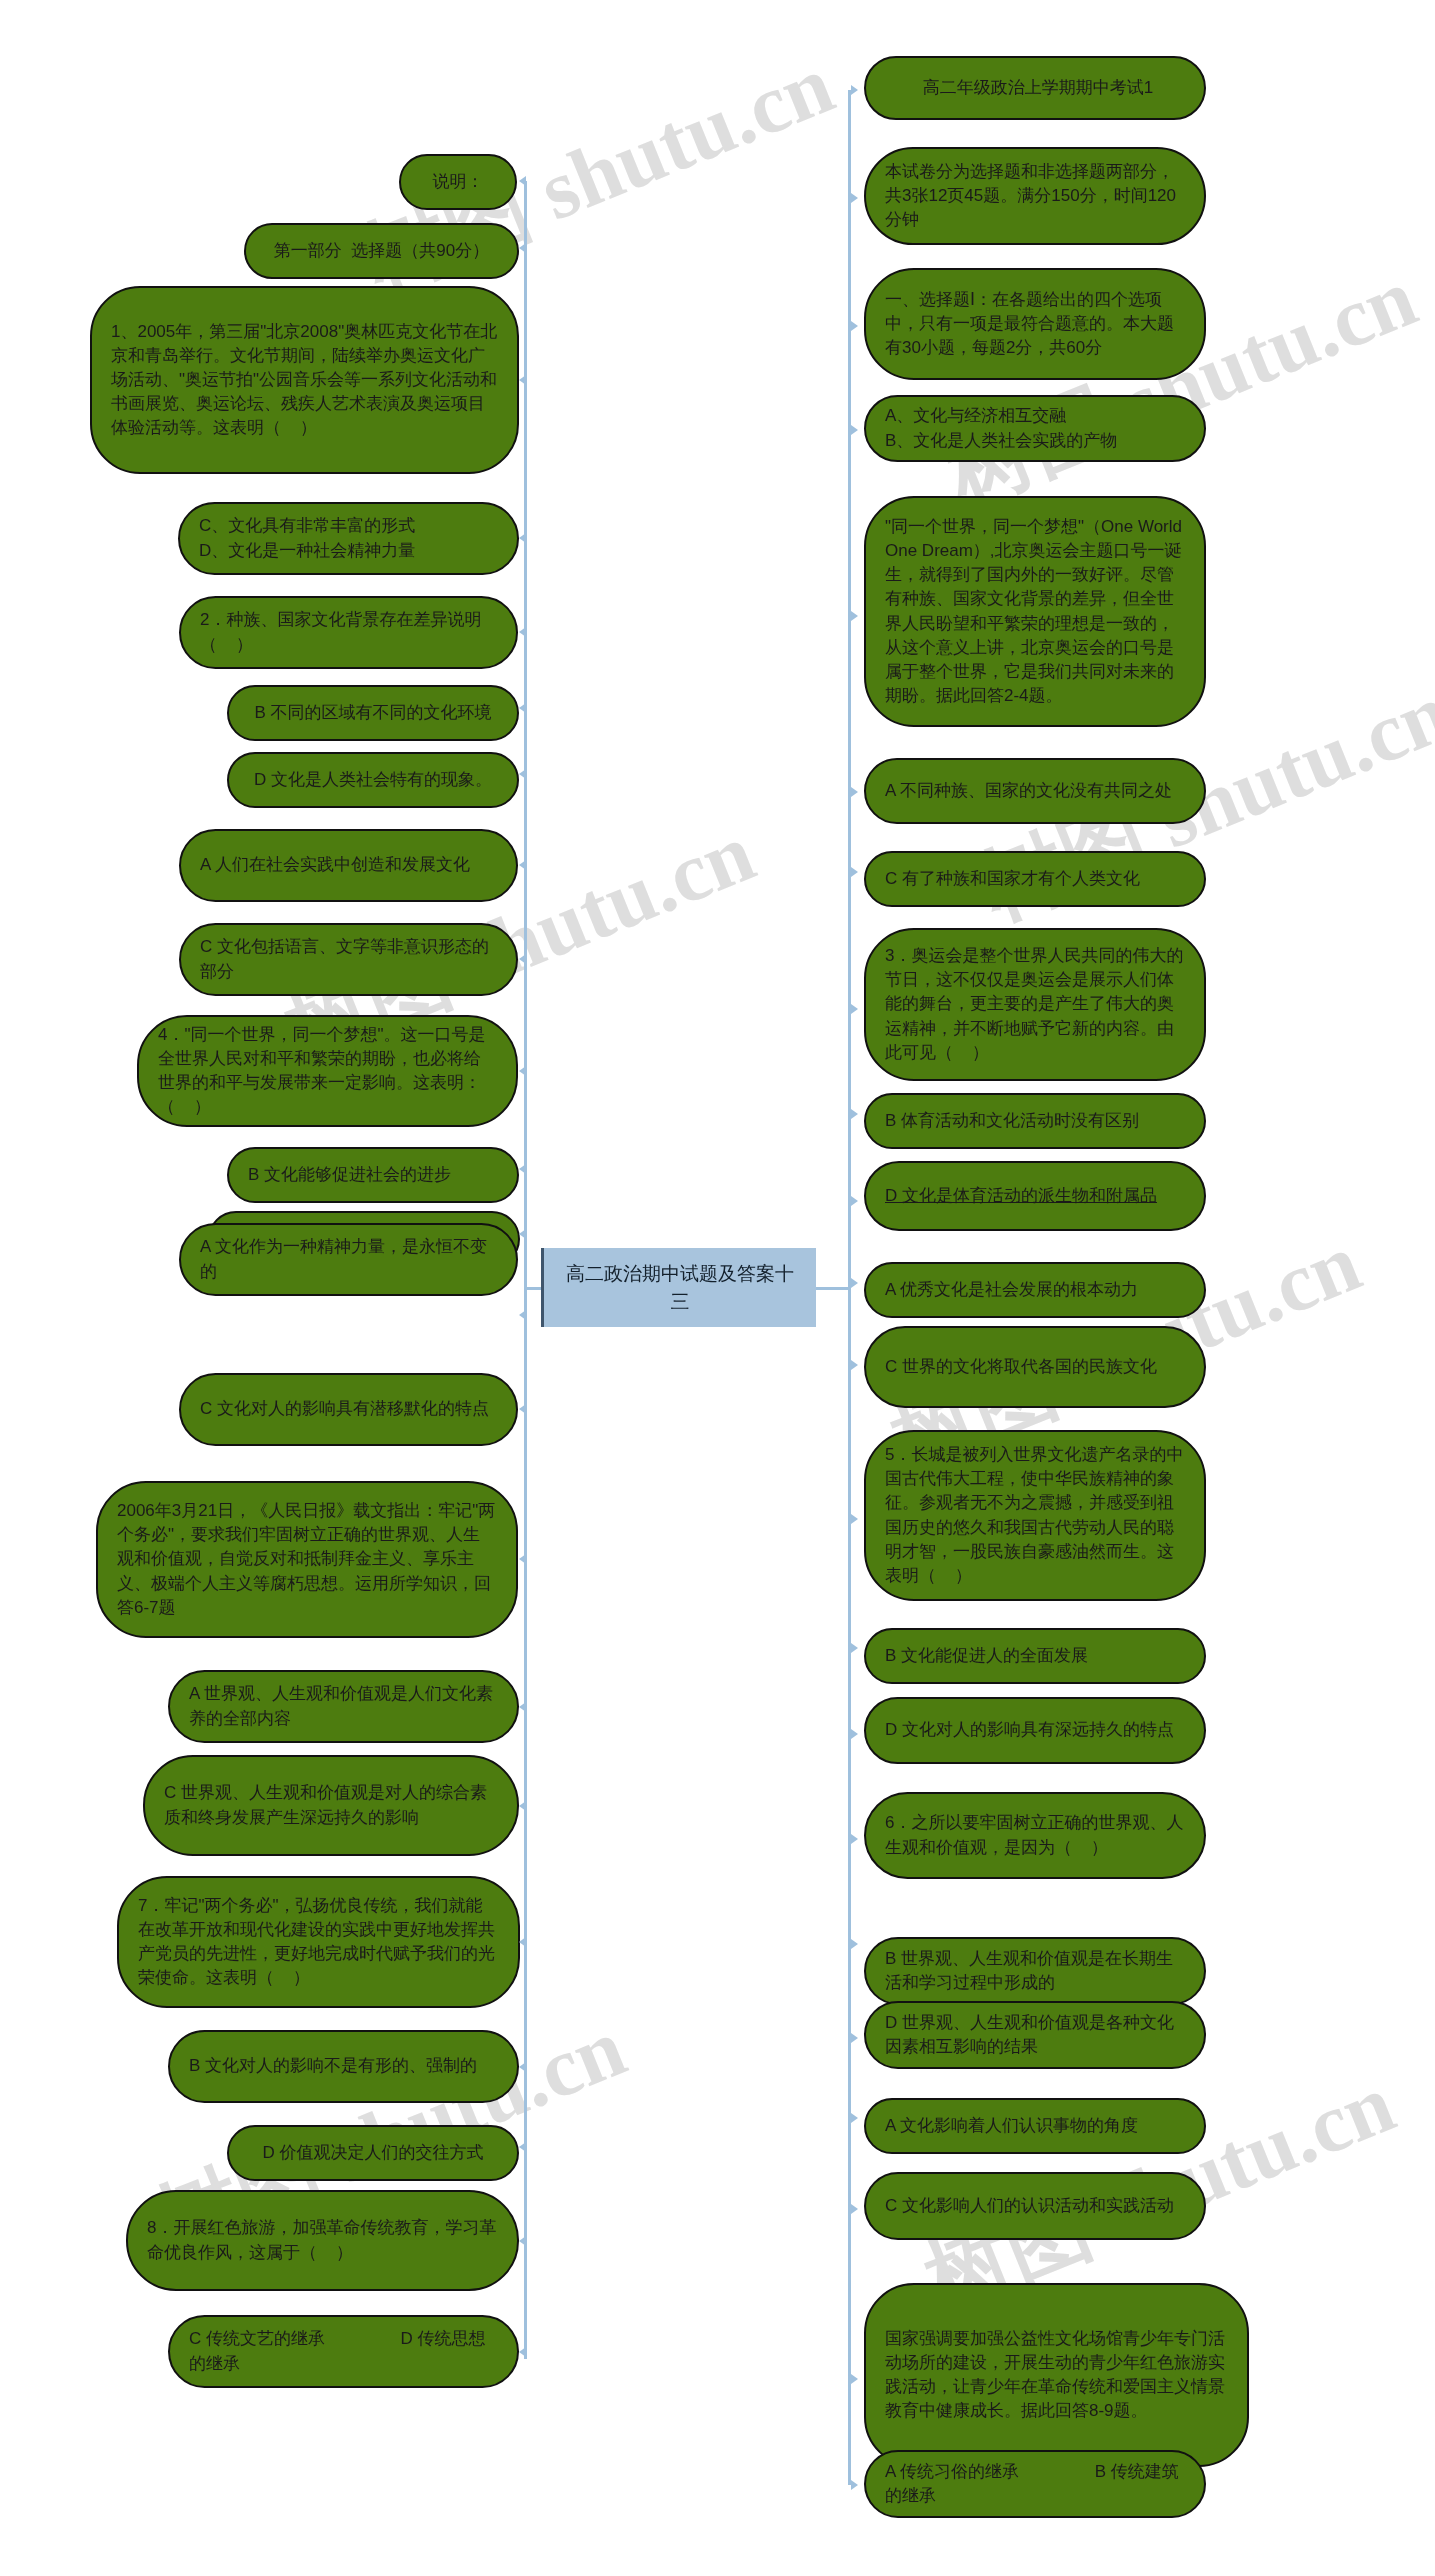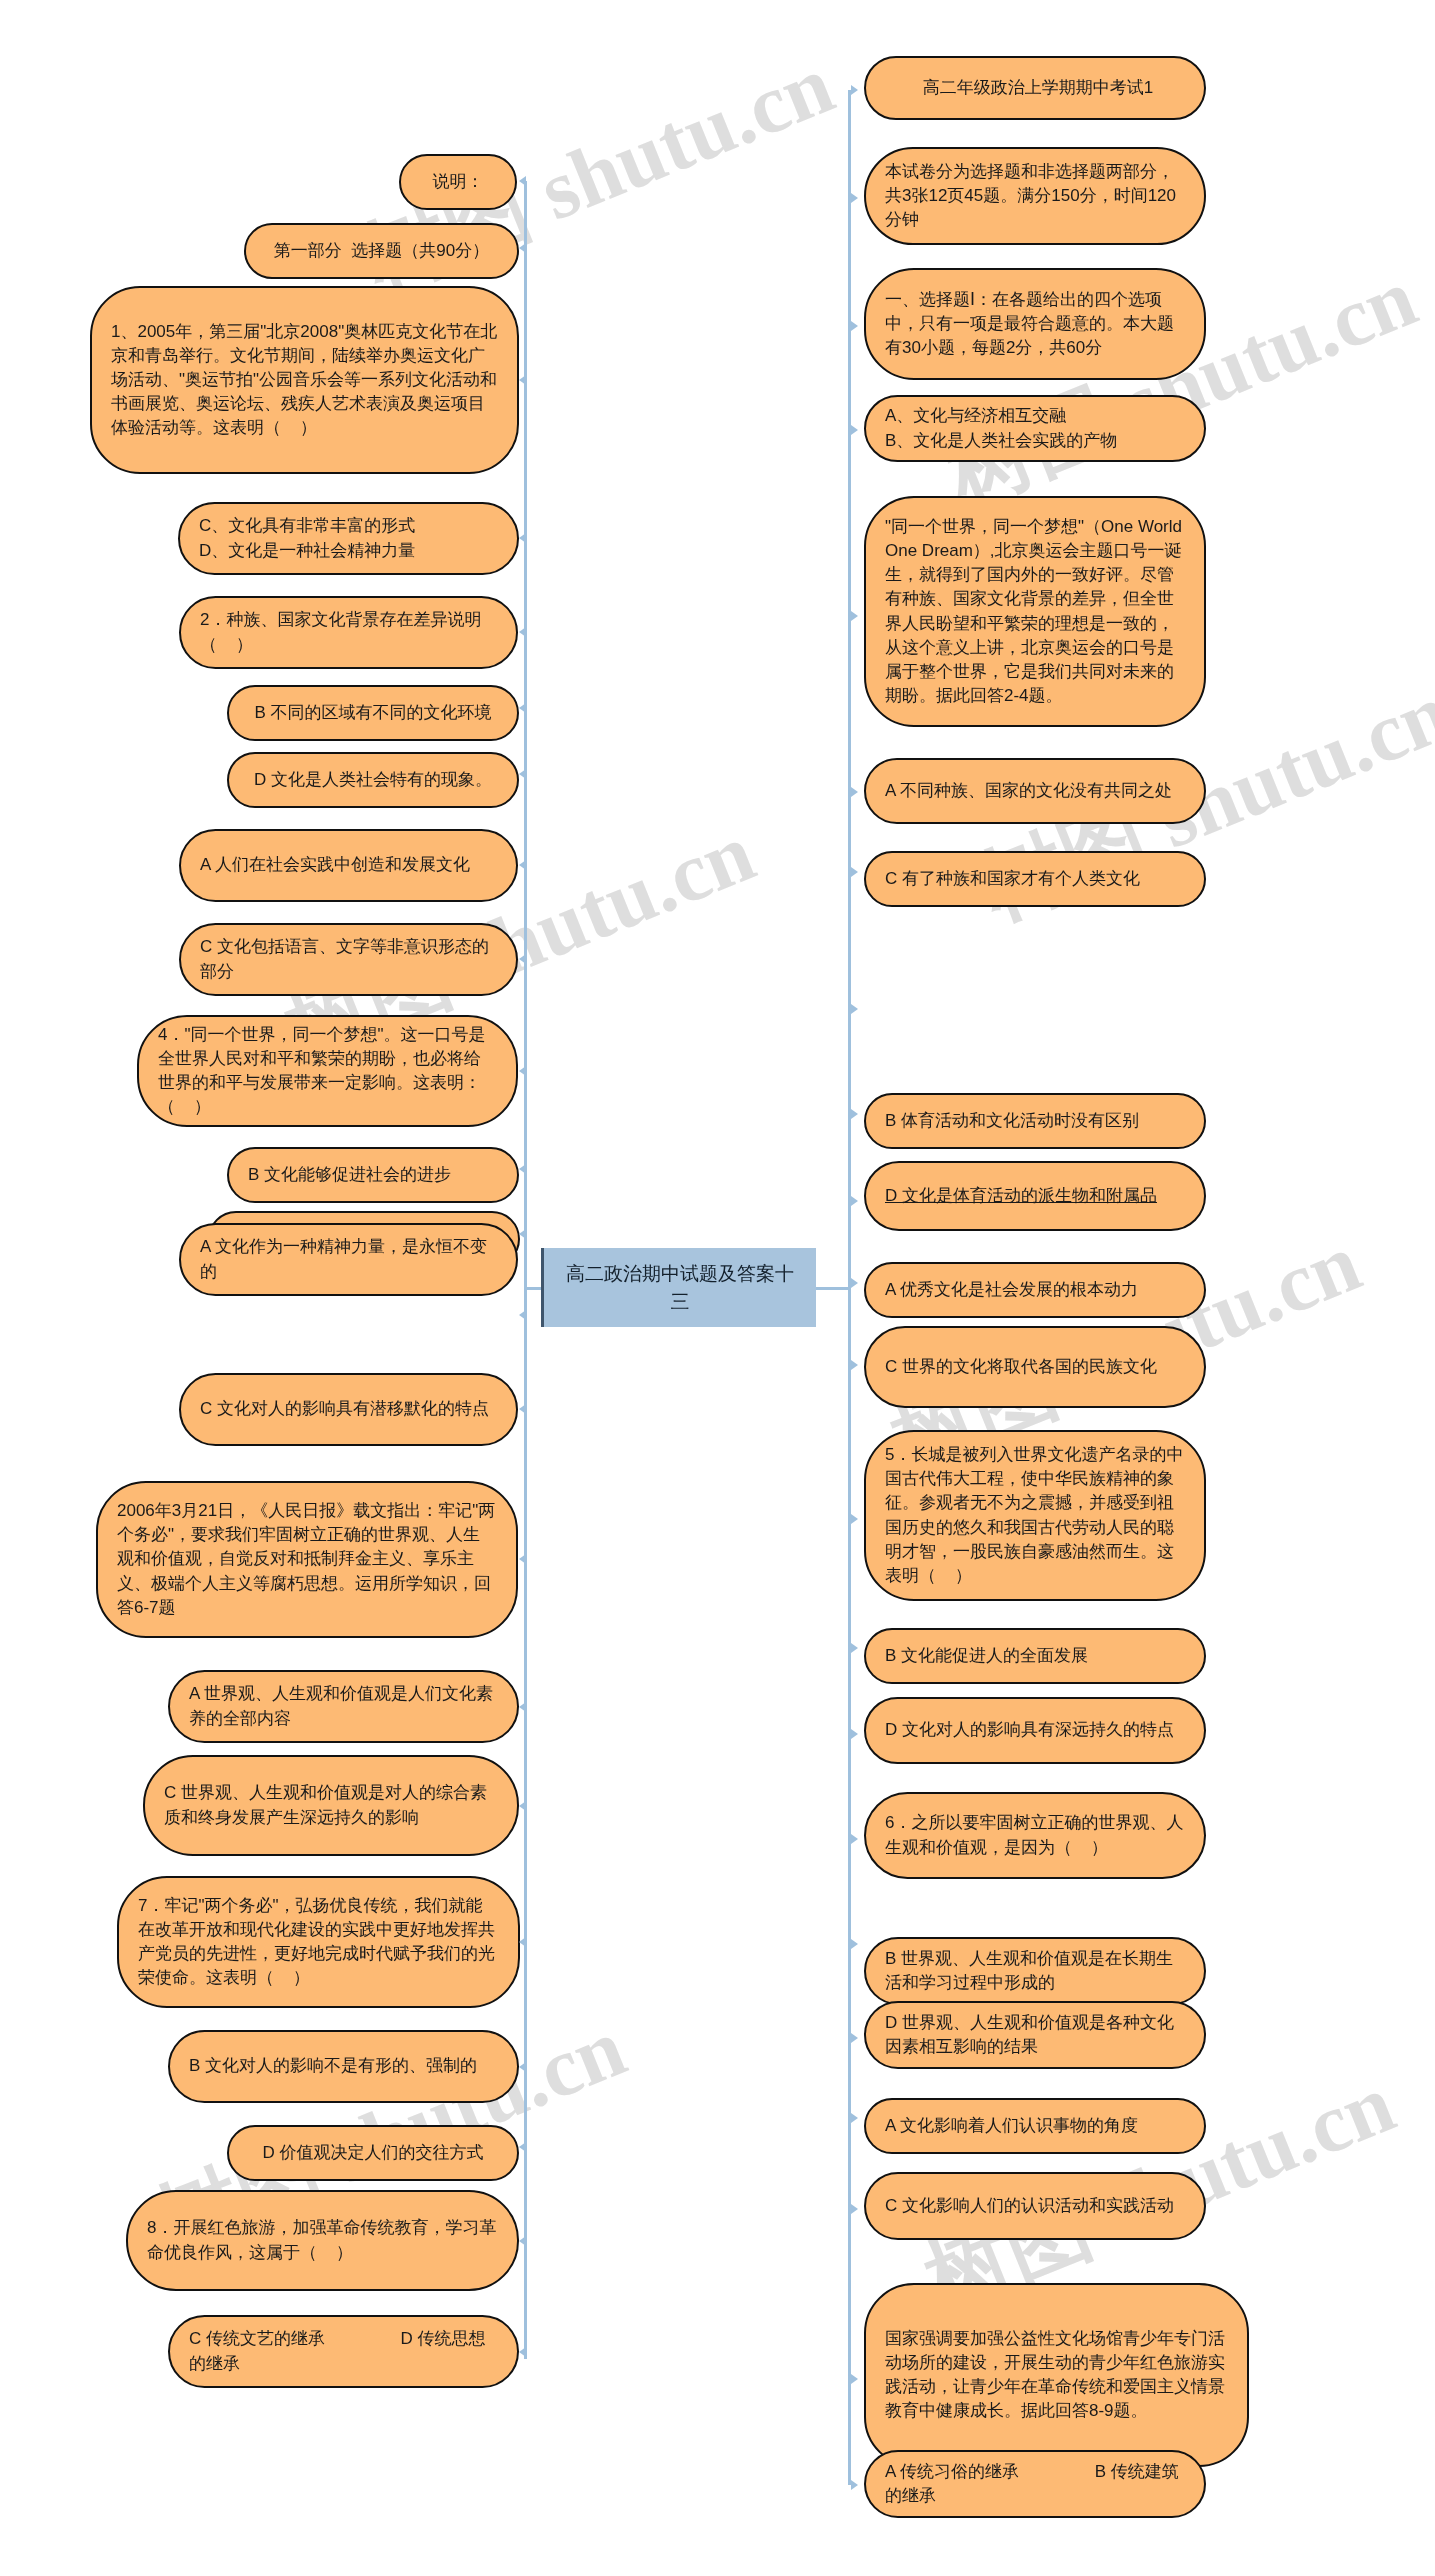--- a/index.html
+++ b/index.html
@@ -51,21 +51,21 @@
   }
   .arrow.r { border-left: 7.9px solid #9fc0dd; }
   .arrow.l { border-right: 7.9px solid #9fc0dd; }
 
   
   .node {
     position: absolute;
     box-sizing: border-box;
     border: 2.8px solid #111111;
     border-radius: 50px;
-    background: #fdba74;
+    background: #4d7c0f;
     color: #1a1a1a;
     font-size: 17px;
     line-height: 1.42;
     padding: 26px 19px;
     display: flex;
     align-items: center;
     white-space: pre-wrap;
     word-break: break-all;
   }
   .node .txt { width: 100%; }
@@ -251,20 +251,23 @@
   <div class="node" style="left:864px; top:758px; width:342px; height:66px;">
     <span class="txt">A 不同种族、国家的文化没有共同之处</span>
   </div>
 
   <div class="arrow r" style="left:851px; top:867px;"></div>
   <div class="node" style="left:864px; top:851px; width:342px; height:45px;">
     <span class="txt">C 有了种族和国家才有个人类文化</span>
   </div>
 
   <div class="arrow r" style="left:851px; top:1004px;"></div>
+  <div class="node" style="left:864px; top:928px; width:342px; height:153px;">
+    <span class="txt">3．奥运会是整个世界人民共同的伟大的节日，这不仅仅是奥运会是展示人们体能的舞台，更主要的是产生了伟大的奥运精神，并不断地赋予它新的内容。由此可见（    ）</span>
+  </div>
 
   <div class="arrow r" style="left:851px; top:1109px;"></div>
   <div class="node" style="left:864px; top:1093px; width:342px; height:45px;">
     <span class="txt">B 体育活动和文化活动时没有区别</span>
   </div>
 
   <div class="arrow r" style="left:851px; top:1196px;"></div>
   <div class="node" style="left:864px; top:1161px; width:342px; height:70px;text-decoration:underline;">
     <span class="txt">D 文化是体育活动的派生物和附属品</span>
   </div>

